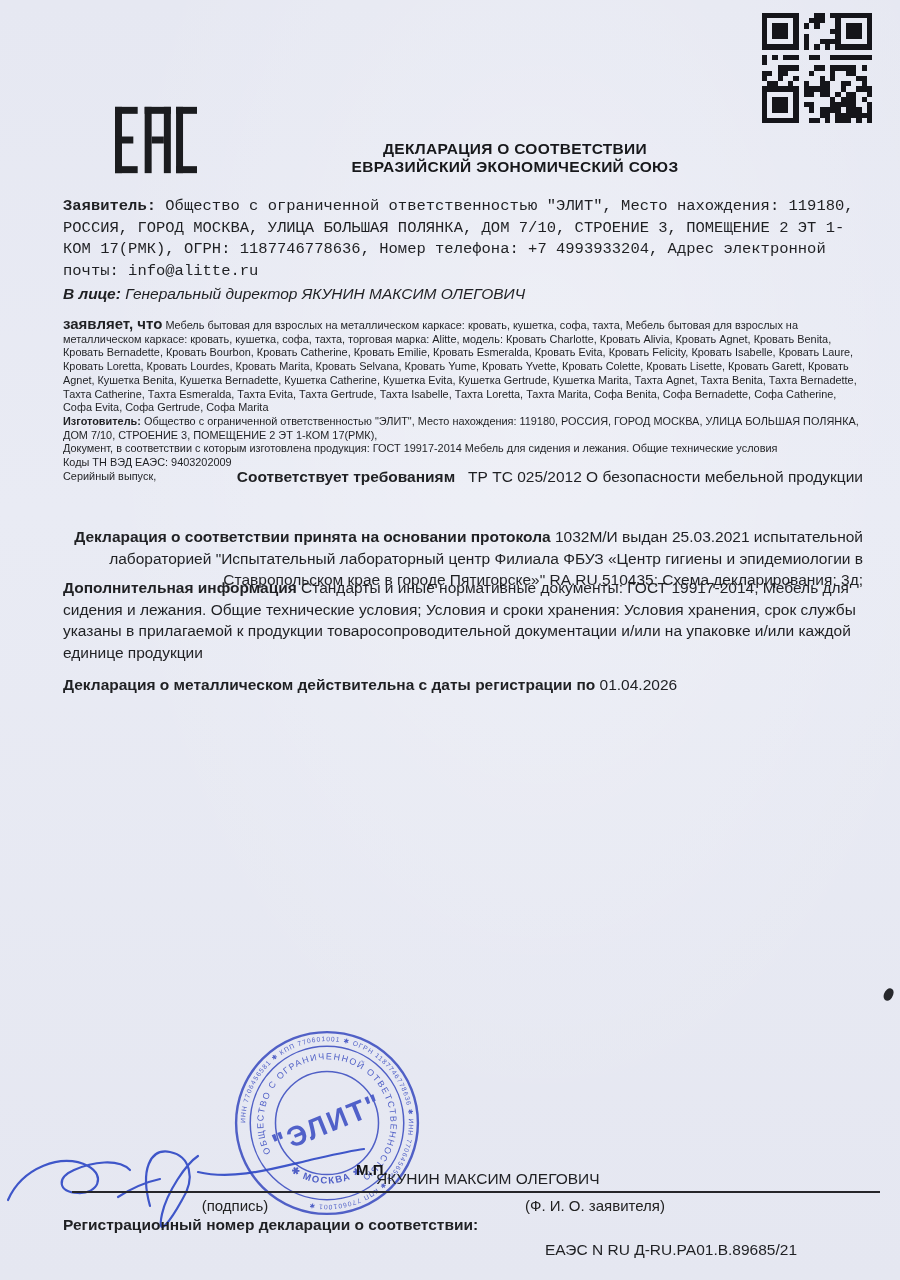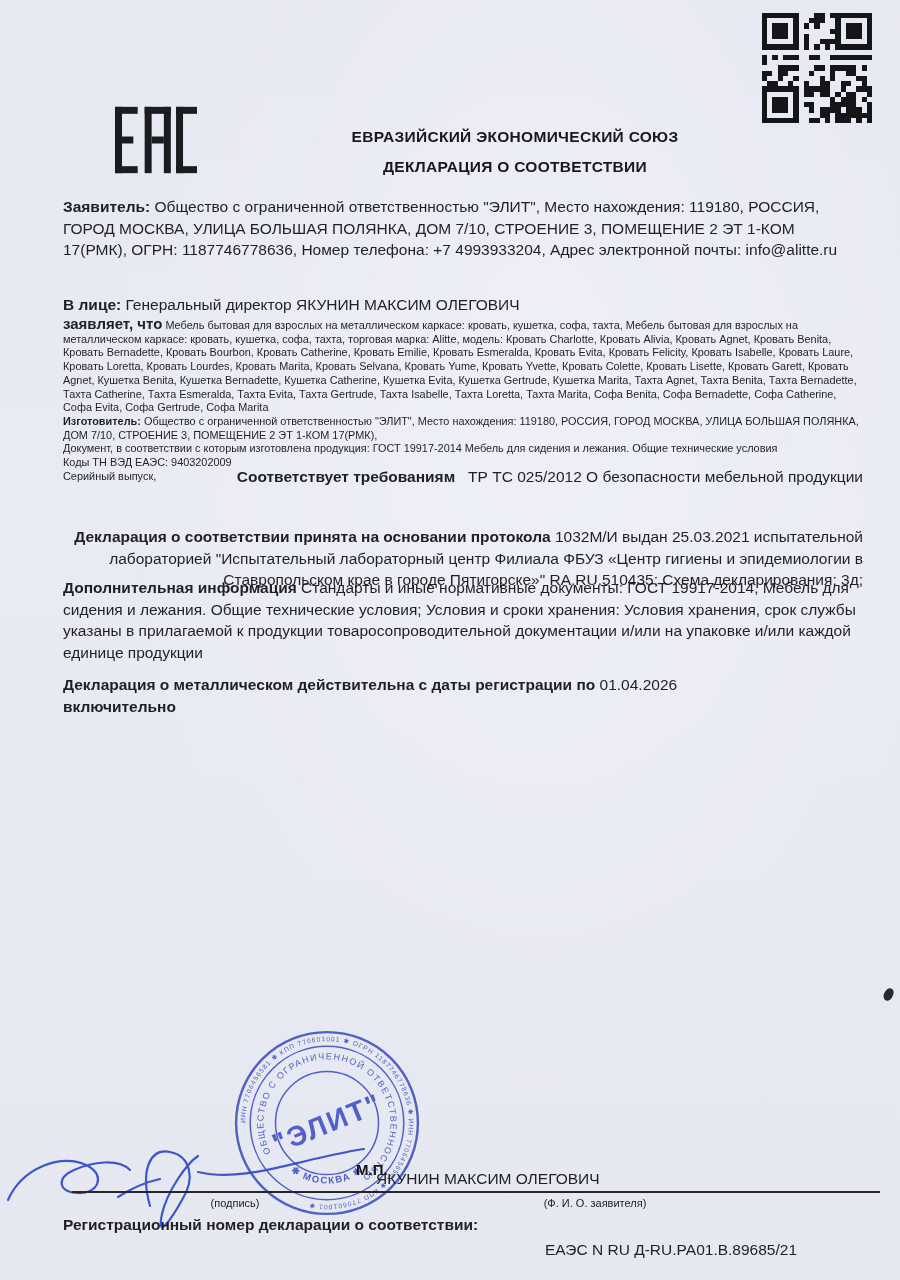--- a/index.html
+++ b/index.html
@@ -9,21 +9,21 @@
       radial-gradient(ellipse at 60% 30%, rgba(255,255,255,.25), rgba(255,255,255,0) 60%),
       linear-gradient(180deg,#e6e8f2 0%,#e9ebf4 40%,#e5e7f1 100%);
     font-family:"Liberation Sans", sans-serif;
     color:#1f2023;
   }
   .abs{position:absolute;}
   .b{font-weight:bold;}
   .body-text{font-size:15.5px;line-height:21.5px;}
   .small-text{font-size:10.9px;line-height:13.7px;}
   .title-line{font-size:15.5px;font-weight:bold;letter-spacing:.3px;color:#17181b;}
-  .caption{font-size:11px;color:#222;}
+  .caption{font-size:15px;color:#222;}
   .sig-line{height:2px;background:#26262a;}
   .footer-label{font-size:15.5px;font-weight:bold;}
   .footer-value{font-size:15.5px;margin-top:25px;}
   .mp{font-size:15px;font-weight:bold;color:#141417;margin-left:44px;}
   .ink-blot{width:9px;height:13px;background:#27282c;border-radius:60% 40% 55% 45%;transform:rotate(18deg);}
 </style>
 </head>
 <body>
 
 <div class="page">
@@ -267,29 +267,29 @@
         <rect x="56" y="0" width="8" height="76"></rect>
         <rect x="34" y="0" width="30" height="8"></rect>
         <rect x="42" y="34" width="14" height="8"></rect>
       <rect x="70" y="0" width="8" height="76"></rect>
         <rect x="70" y="0" width="24" height="8"></rect>
         <rect x="70" y="68" width="24" height="8"></rect>
     </svg>
   </div>
 
   <div class="abs" style="left:240px;top:128px;width:550px;text-align:center;">
+    <div class="title-line" style="margin-top:12px;">ДЕКЛАРАЦИЯ О СООТВЕТСТВИИ</div>
     <div class="title-line">ЕВРАЗИЙСКИЙ ЭКОНОМИЧЕСКИЙ СОЮЗ</div>
-    <div class="title-line" style="margin-top:12px;">ДЕКЛАРАЦИЯ О СООТВЕТСТВИИ</div>
-  </div>
-
-  <div class="abs body-text" style="left:63px;top:196px;width:795px;">
+  </div>
+
+  <div class="abs body-text" style="left:63px;top:196px;width:795px;font-family:Liberation Mono, monospace;">
     <span class="b">Заявитель:</span><span> Общество с ограниченной ответственностью "ЭЛИТ", Место нахождения: 119180, РОССИЯ, ГОРОД МОСКВА, УЛИЦА БОЛЬШАЯ ПОЛЯНКА, ДОМ 7/10, СТРОЕНИЕ 3, ПОМЕЩЕНИЕ 2 ЭТ 1-КОМ 17(РМК), ОГРН: 1187746778636, Номер телефона: +7 4993933204, Адрес электронной почты: info@alitte.ru</span>
   </div>
 
-  <div class="abs body-text" style="left:63px;top:294px;width:795px;">
+  <div class="abs body-text" style="left:63px;top:283px;width:795px;font-style:italic;">
     <span class="b">В лице:</span><span> Генеральный директор ЯКУНИН МАКСИМ ОЛЕГОВИЧ</span>
   </div>
 
   <div class="abs small-text" style="left:63px;top:317px;width:800px;">
     <div>
       <span class="b" style="font-size:15px;">заявляет, что</span><span> Мебель бытовая для взрослых на металлическом каркасе: кровать, кушетка, софа, тахта, Мебель бытовая для взрослых на металлическом каркасе: кровать, кушетка, софа, тахта, торговая марка: Alitte, модель: Кровать Charlotte, Кровать Alivia, Кровать Agnet, Кровать Benita, Кровать Bernadette, Кровать Bourbon, Кровать Catherine, Кровать Emilie, Кровать Esmeralda, Кровать Evita, Кровать Felicity, Кровать Isabelle, Кровать Laure, Кровать Loretta, Кровать Lourdes, Кровать Marita, Кровать Selvana, Кровать Yume, Кровать Yvette, Кровать Colette, Кровать Lisette, Кровать Garett, Кровать Agnet, Кушетка Benita, Кушетка Bernadette, Кушетка Catherine, Кушетка Evita, Кушетка Gertrude, Кушетка Marita, Тахта Agnet, Тахта Benita, Тахта Bernadette, Тахта Catherine, Тахта Esmeralda, Тахта Evita, Тахта Gertrude, Тахта Isabelle, Тахта Loretta, Тахта Marita, Софа Benita, Софа Bernadette, Софа Catherine, Софа Evita, Софа Gertrude, Софа Marita</span>
     </div>
     <div>
       <span class="b">Изготовитель:</span><span> Общество с ограниченной ответственностью "ЭЛИТ", Место нахождения: 119180, РОССИЯ, ГОРОД МОСКВА, УЛИЦА БОЛЬШАЯ ПОЛЯНКА, ДОМ 7/10, СТРОЕНИЕ 3, ПОМЕЩЕНИЕ 2 ЭТ 1-КОМ 17(РМК),</span>
     </div>
@@ -305,21 +305,20 @@
   <div class="abs body-text" style="left:63px;top:526px;width:800px;text-align:right;">
     <span class="b">Декларация о соответствии принята на основании протокола</span><span> 1032М/И выдан 25.03.2021 испытательной лабораторией "Испытательный лабораторный центр Филиала ФБУЗ «Центр гигиены и эпидемиологии в Ставропольском крае в городе Пятигорске»" RA.RU.510435; Схема декларирования: 3д;</span>
   </div>
 
   <div class="abs body-text" style="left:63px;top:577px;width:800px;">
     <span class="b">Дополнительная информация</span><span> Стандарты и иные нормативные документы: ГОСТ 19917-2014, Мебель для сидения и лежания. Общие технические условия; Условия и сроки хранения: Условия хранения, срок службы указаны в прилагаемой к продукции товаросопроводительной документации и/или на упаковке и/или каждой единице продукции</span>
   </div>
 
   <div class="abs body-text" style="left:63px;top:674px;width:800px;">
     <span class="b">Декларация о металлическом действительна с даты регистрации по</span><span> 01.04.2026</span>
-    <div class="b">включительно</div>
   </div>
 
   <div class="abs ink-blot" style="left:884px;top:988px;"></div>
 
   <div class="abs" style="left:226px;top:1022px;width:202px;height:202px;opacity:.87;">
     <svg width="202" height="202" viewBox="0 0 200 200">
       <defs>
         <path id="ringOuter" d="M100,100 m-81,0 a81,81 0 1,1 162,0 a81,81 0 1,1 -162,0"></path>
         <path id="ringCompany" d="M100,100 m-63,0 a63,63 0 1,1 126,0 a63,63 0 1,1 -126,0"></path>
         <path id="ringBottom" d="M100,100 m-60,0 a60,60 0 1,0 120,0"></path>

